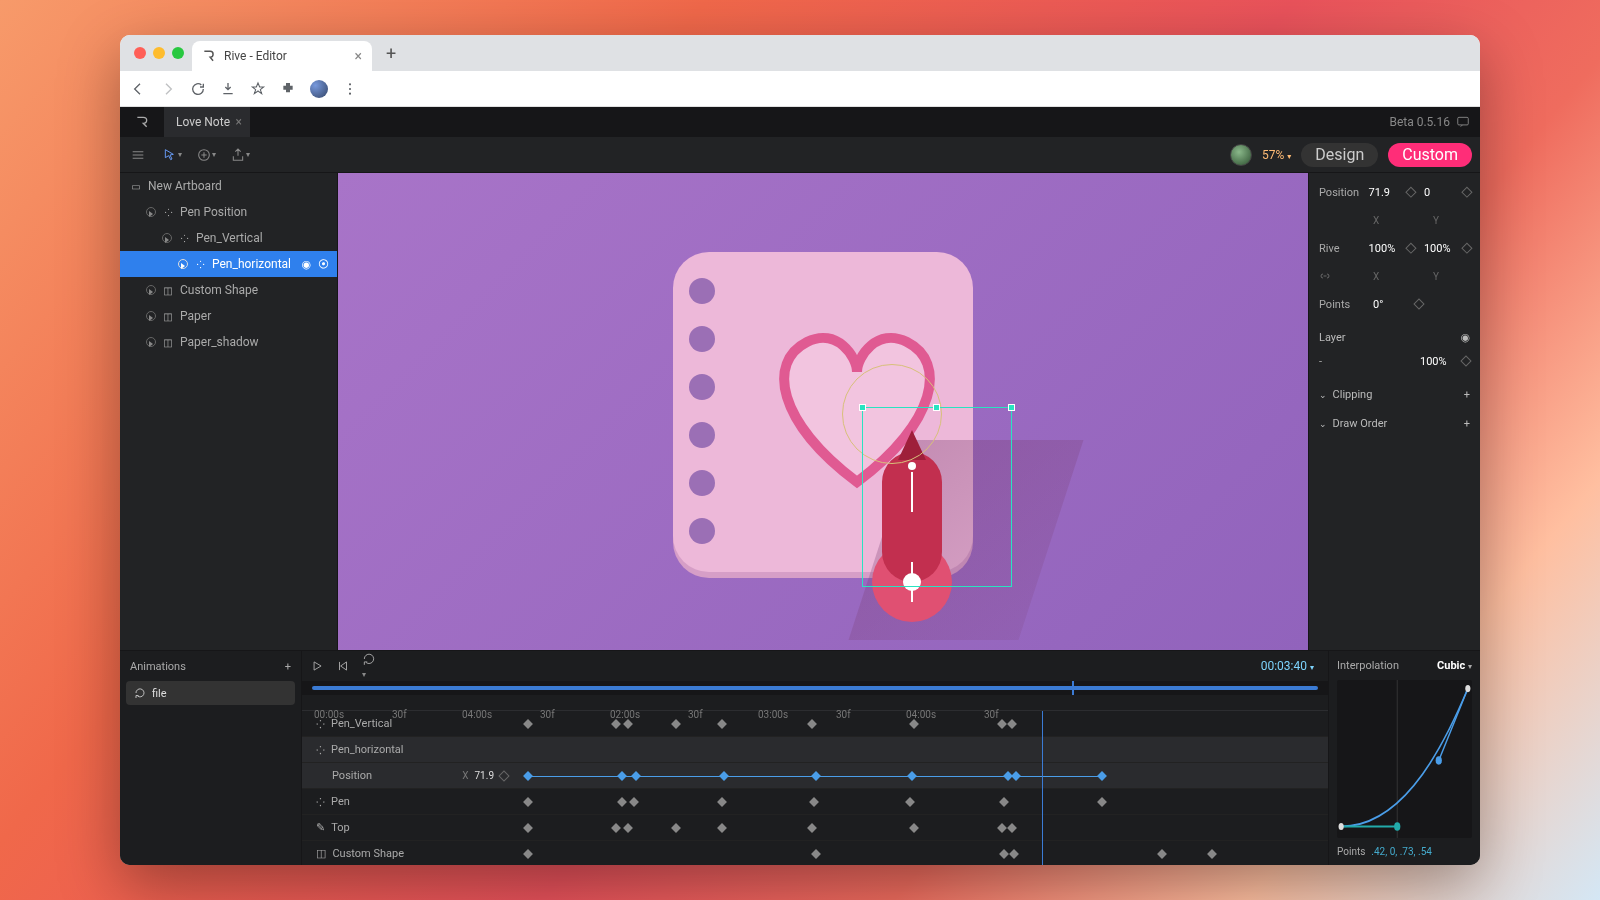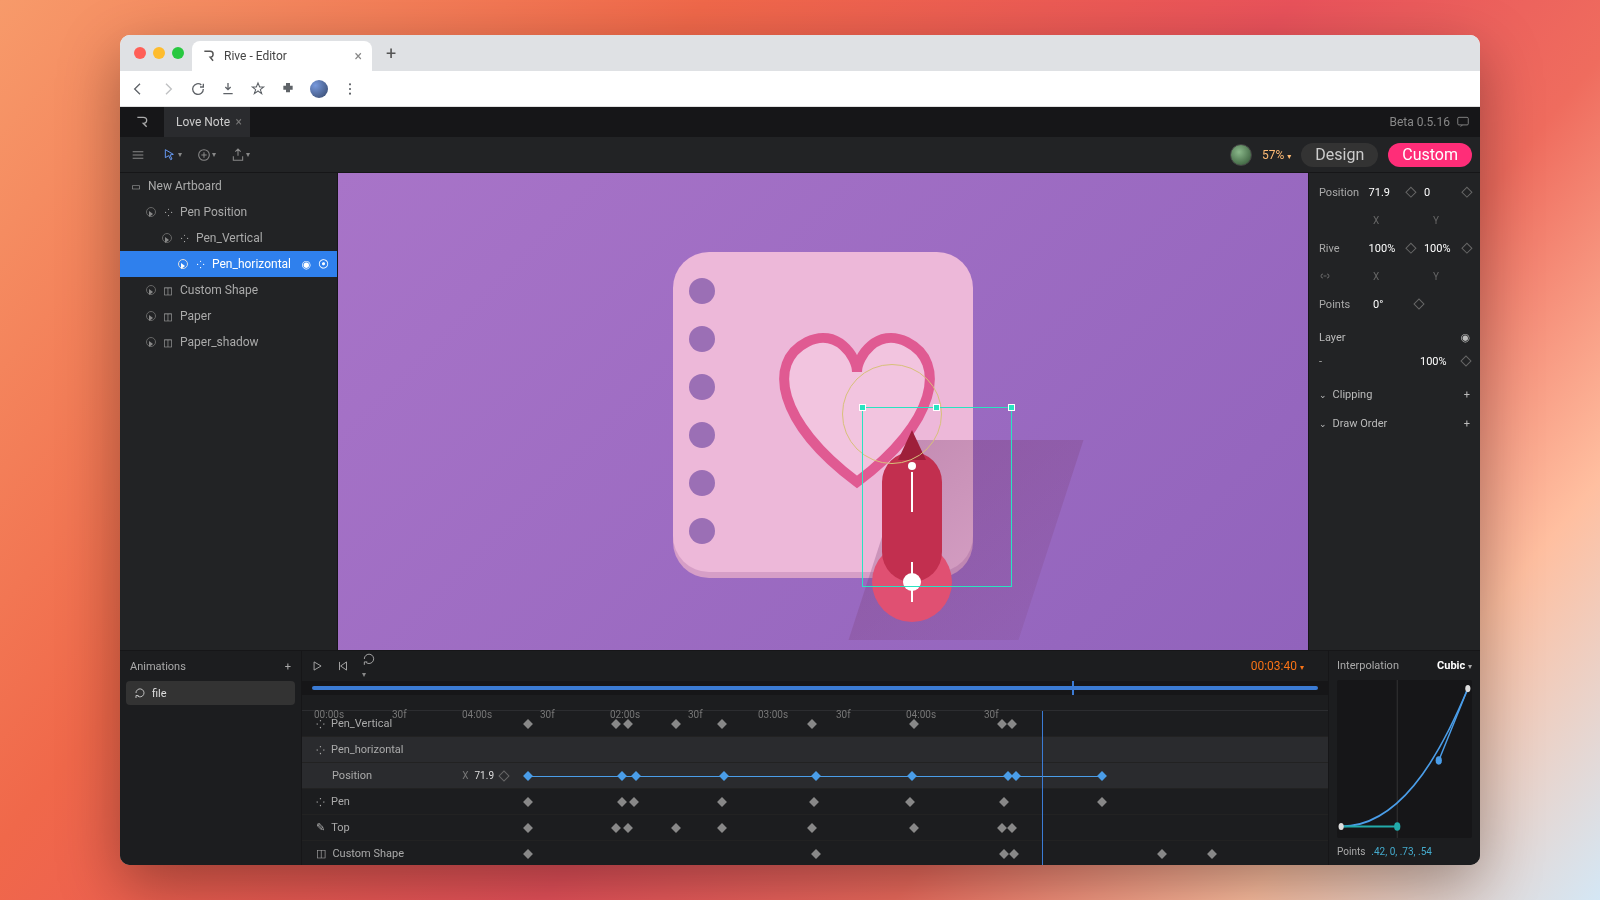--- a/index.html
+++ b/index.html
@@ -69,21 +69,21 @@
 .prop-sec{margin-top:10px;display:flex;justify-content:space-between;align-items:center;color:#bbb;font-size:11px}
 .diamond{width:8px;height:8px;transform:rotate(45deg);border:1px solid #666;display:inline-block}
 
 .timeline{height:215px;background:#1c1d1f;border-top:1px solid #161618;display:flex}
 .tl-left{width:182px;border-right:1px solid #161618;display:flex;flex-direction:column}
 .tl-head{height:30px;display:flex;align-items:center;justify-content:space-between;padding:0 10px;color:#aaa;font-size:11px}
 .anim-item{background:#333;height:24px;border-radius:4px;margin:0 6px;display:flex;align-items:center;padding:0 8px;gap:6px;color:#ddd;font-size:11px}
 
 .tl-mid{flex:1;display:flex;flex-direction:column;min-width:0}
 .tl-controls{height:30px;display:flex;align-items:center;gap:12px;padding:0 8px;color:#888}
-.tl-controls .time{margin-left:auto;margin-right:16px;color:#f97316}
+.tl-controls .time{margin-left:auto;margin-right:6px;color:#7dd3fc}
 .scrubber{height:14px;position:relative;background:#161618}
 .scrub-bar{position:absolute;left:10px;right:10px;top:5px;height:4px;background:#3b7bd4;border-radius:2px}
 .scrub-pos{position:absolute;top:0;width:2px;height:14px;background:#3b7bd4}
 .ruler{height:16px;display:flex;position:relative;color:#777;font-size:10px;border-bottom:1px solid #2c2d30}
 .ruler span{position:absolute;top:14px}
 
 .tracks{flex:1;overflow:hidden;position:relative}
 .track-row{height:26px;display:flex;align-items:center;border-bottom:1px solid #222}
 .track-row.sel{background:#2a2b2e}
 .track-label{width:210px;display:flex;align-items:center;gap:6px;padding-left:8px;color:#aaa;font-size:11px}

